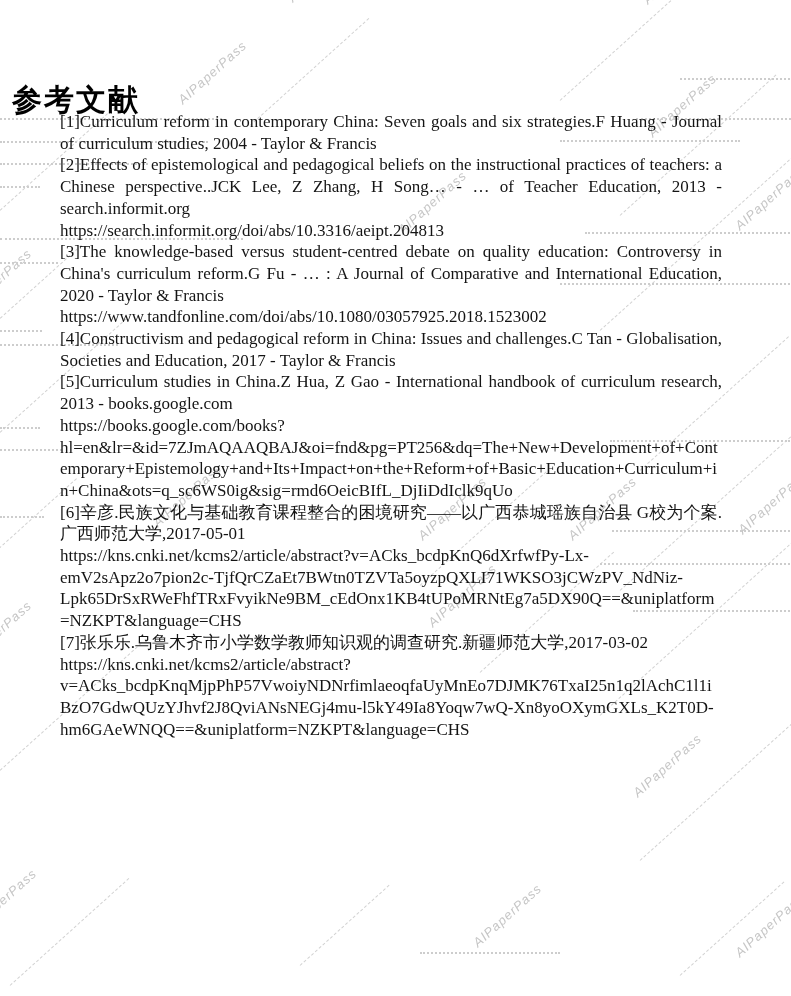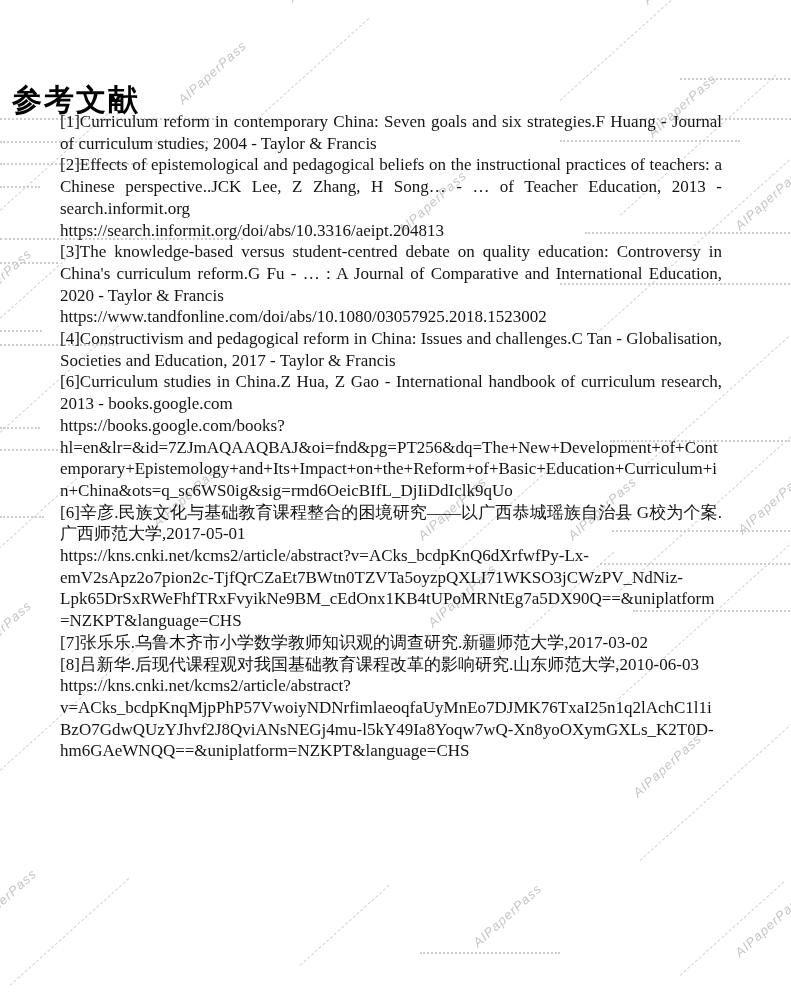--- a/index.html
+++ b/index.html
@@ -109,29 +109,28 @@
       <p class="url">https://search.informit.org/doi/abs/10.3316/aeipt.204813</p>
     </div>
     <div class="ref">
       <p class="cite">[3]The knowledge-based versus student-centred debate on quality education: Controversy in China's curriculum reform.G Fu - … : A Journal of Comparative and International Education, 2020 - Taylor &amp; Francis</p>
       <p class="url">https://www.tandfonline.com/doi/abs/10.1080/03057925.2018.1523002</p>
     </div>
     <div class="ref">
       <p class="cite">[4]Constructivism and pedagogical reform in China: Issues and challenges.C Tan - Globalisation, Societies and Education, 2017 - Taylor &amp; Francis</p>
     </div>
     <div class="ref">
-      <p class="cite">[6]Curriculum studies in China.Z Hua, Z Gao - International handbook of curriculum research, 2013 - books.google.com</p>
+      <p class="cite">[5]Curriculum studies in China.Z Hua, Z Gao - International handbook of curriculum research, 2013 - books.google.com</p>
       <p class="url">https://books.google.com/books?hl=en&amp;lr=&amp;id=7ZJmAQAAQBAJ&amp;oi=fnd&amp;pg=PT256&amp;dq=The+New+Development+of+Contemporary+Epistemology+and+Its+Impact+on+the+Reform+of+Basic+Education+Curriculum+in+China&amp;ots=q_sc6WS0ig&amp;sig=rmd6OeicBIfL_DjIiDdIclk9qUo</p>
     </div>
     <div class="ref">
       <p class="cite">[6]辛彦.民族文化与基础教育课程整合的困境研究——以广西恭城瑶族自治县 G校为个案.广西师范大学,2017-05-01</p>
       <p class="url">https://kns.cnki.net/kcms2/article/abstract?v=ACks_bcdpKnQ6dXrfwfPy-Lx-emV2sApz2o7pion2c-TjfQrCZaEt7BWtn0TZVTa5oyzpQXLI71WKSO3jCWzPV_NdNiz-Lpk65DrSxRWeFhfTRxFvyikNe9BM_cEdOnx1KB4tUPoMRNtEg7a5DX90Q==&amp;uniplatform=NZKPT&amp;language=CHS</p>
     </div>
     <div class="ref">
       <p class="cite">[7]张乐乐.乌鲁木齐市小学数学教师知识观的调查研究.新疆师范大学,2017-03-02</p>
     </div>
     <div class="ref">
-      <p class="cite">[8]吕新华.后现代课程观对我国基础教育课程改革的影响研究.山东师范大学,2010-06-03</p>
       <p class="url">https://kns.cnki.net/kcms2/article/abstract?v=ACks_bcdpKnqMjpPhP57VwoiyNDNrfimlaeoqfaUyMnEo7DJMK76TxaI25n1q2lAchC1l1iBzO7GdwQUzYJhvf2J8QviANsNEGj4mu-l5kY49Ia8Yoqw7wQ-Xn8yoOXymGXLs_K2T0D-hm6GAeWNQQ==&amp;uniplatform=NZKPT&amp;language=CHS</p>
     </div>
   </div>
 
 </div>
 
 </body></html>

